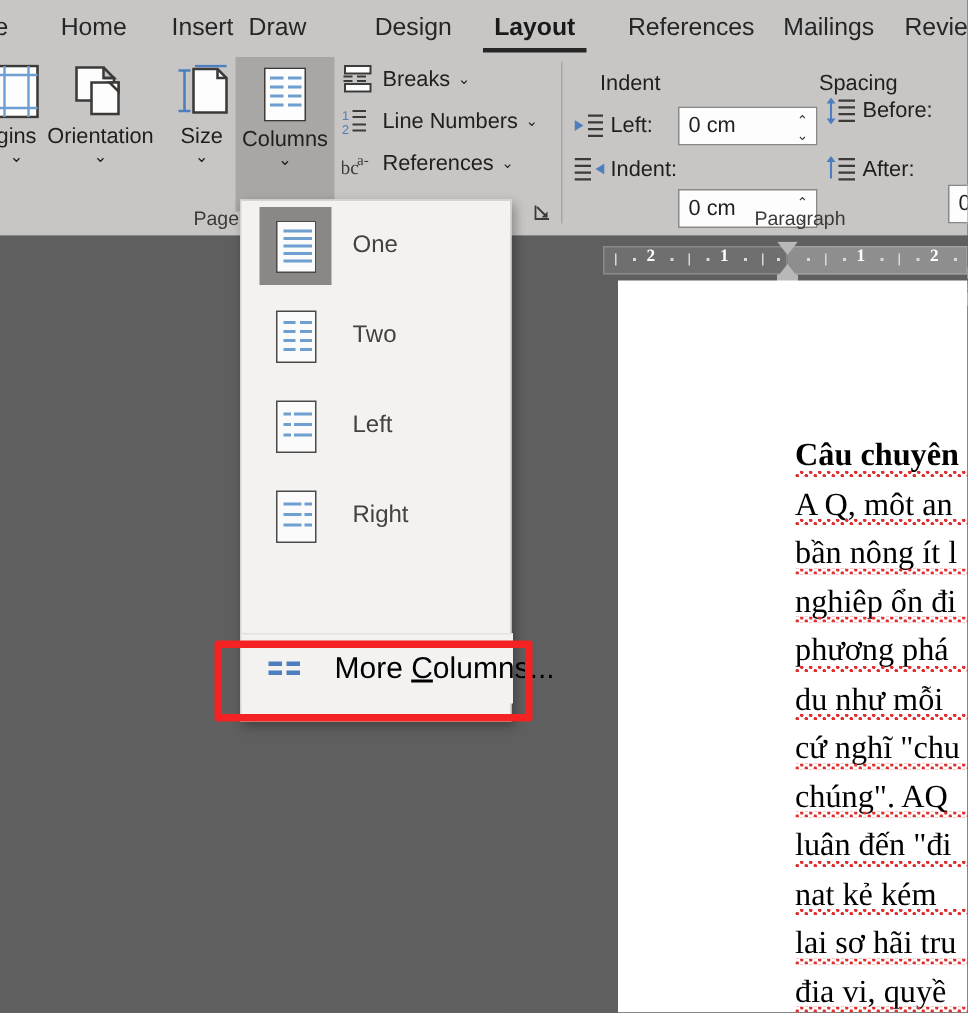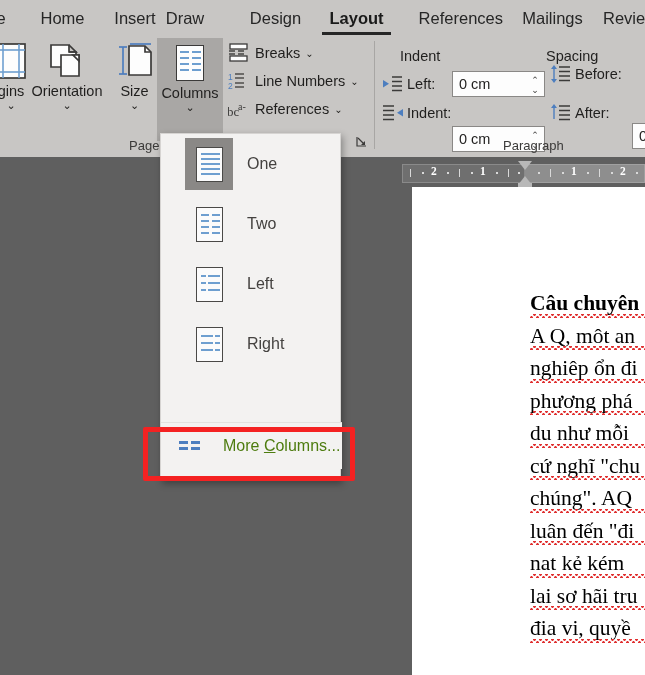--- a/index.html
+++ b/index.html
@@ -158,21 +158,21 @@
   
   #menu {
     position: absolute; left: 160px; top: 133px; width: 181px; height: 348px;
     background: #f3f2f1;
     border: 1px solid #d6d4d2;
     box-shadow: 2px 3px 7px rgba(0,0,0,0.32);
     z-index: 40;
   }
   .mitem {
     position: relative; height: 60px; display: flex; align-items: center;
-    padding-left: 24px;
+    padding-left: 12px;
   }
   .mitem .micowrap {
     width: 48px; height: 52px; display: flex; align-items: center;
     justify-content: center; flex: 0 0 48px;
   }
   .mitem.sel .micowrap { background: #8a8886; }
   .mitem .mlbl {
     font-size: 16px; color: #444240; margin-left: 14px; white-space: nowrap;
   }
   .micon {
@@ -187,21 +187,21 @@
     border-top: 1px solid #e3e1df;
   }
   #mitem-more .mmico {
     width: 24px; height: 16px; position: relative; flex: 0 0 24px;
     margin-left: 6px;
   }
   #mitem-more .mmico i {
     position: absolute; background: #4d7ebf; height: 2.6px; display: block;
   }
   #mitem-more .mlbl2 {
-    font-size: 16px; color: #4d7c0f; margin-left: 20px; white-space: nowrap;
+    font-size: 20px; color: #000000; margin-left: 20px; white-space: nowrap;
   }
   #mitem-more .mlbl2 u { text-decoration: underline; }
 
   
   #redbox {
     position: absolute; left: 143px; top: 427px; width: 212px; height: 54px;
     border: 5px solid #f42222; z-index: 60; pointer-events: none;
     border-radius: 2px;
   }
 </style>
@@ -460,21 +460,21 @@
 
     <div class="indentmark" style="left:116px;top:0px;clip-path:polygon(0 0,100% 0,50% 100%);"></div>
     <div class="indentmark" style="left:116px;top:15px;clip-path:polygon(50% 0,100% 100%,0 100%);"></div>
     <div class="indentmark" style="left:116px;top:22px;height:6px;"></div>
   </div>
 
   <div id="page">
     <div id="doctext">
       <div class="ln h"><span>Câu chuyên</span><span class="sq"></span></div>
       <div class="ln"><span>A Q, môt an</span><span class="sq"></span></div>
-      <div class="ln"><span class="sq"></span></div>
+      <div class="ln"><span>bần nông ít l</span><span class="sq"></span></div>
       <div class="ln"><span>nghiêp ổn đi</span><span class="sq"></span></div>
       <div class="ln"><span>phương phá</span><span class="sq"></span></div>
       <div class="ln"><span>du như mỗi</span><span class="sq"></span></div>
       <div class="ln"><span>cứ nghĩ "chu</span><span class="sq"></span></div>
       <div class="ln"><span>chúng". AQ</span><span class="sq"></span></div>
       <div class="ln"><span>luân đến "đi</span><span class="sq"></span></div>
       <div class="ln"><span>nat kẻ kém </span><span class="sq"></span></div>
       <div class="ln"><span>lai sơ hãi tru</span><span class="sq"></span></div>
       <div class="ln"><span>đia vi, quyề</span><span class="sq"></span></div>
 

